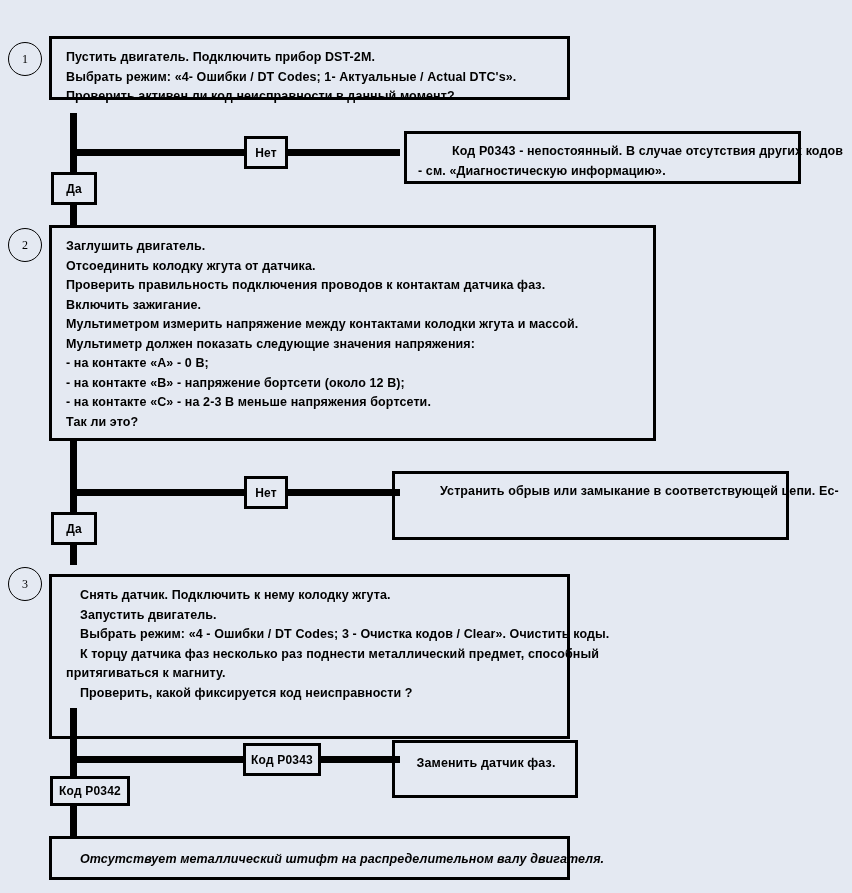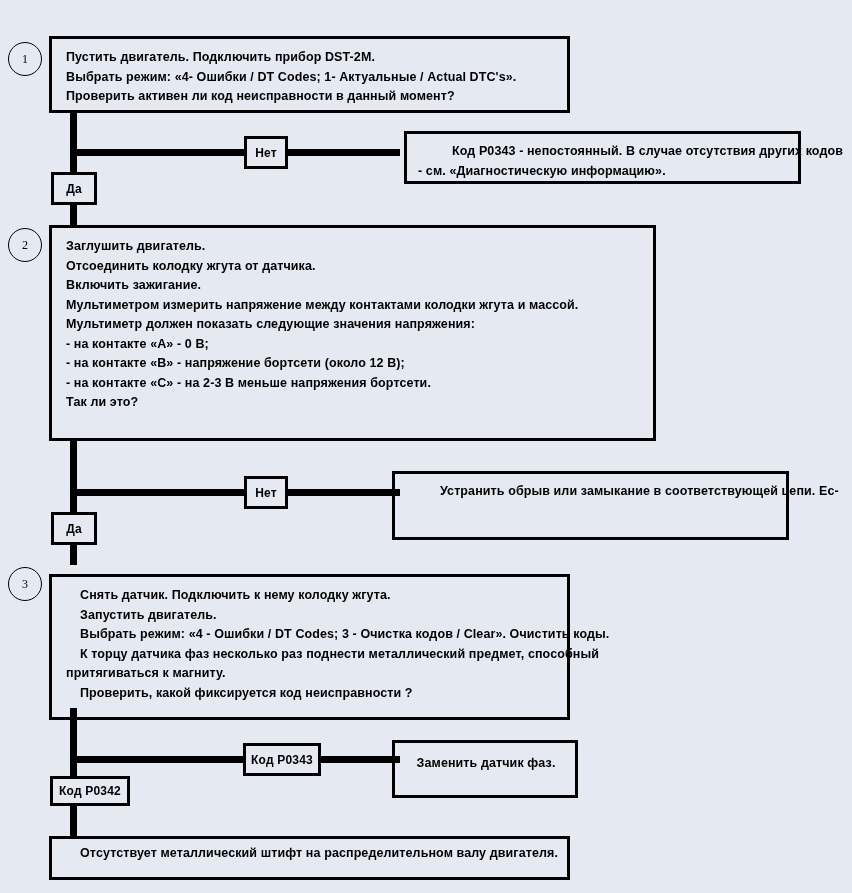--- a/index.html
+++ b/index.html
@@ -90,21 +90,21 @@
 </style>
 </head>
 <body>
 
 <div id="canvas">
 
   <div class="step" style="left:8px; top:42px;">
     <span>1</span>
   </div>
 
-  <div class="box" style="left:49px; top:36px; width:521px; height:77px;">
+  <div class="box" style="left:49px; top:36px; width:521px; height:64px;">
     <div class="inner">
       <div class="line">Пустить двигатель. Подключить прибор DST-2M.</div>
       <div class="line">Выбрать режим: «4- Ошибки / DT Codes; 1- Актуальные / Actual DTC's».</div>
       <div class="line">Проверить активен ли код неисправности в данный момент?</div>
     </div>
   </div>
 
   <div class="vline" style="left:70px; top:113px; height:112px;"></div>
 
   <div class="hline" style="left:70px; top:149px; width:330px;"></div>
@@ -125,20 +125,21 @@
   </div>
 
   <div class="step" style="left:8px; top:228px;">
     <span>2</span>
   </div>
 
   <div class="box" style="left:49px; top:225px; width:607px; height:216px;">
     <div class="inner">
       <div class="line">Заглушить двигатель.</div>
       <div class="line">Отсоединить колодку жгута от датчика.</div>
+      <div class="line">Проверить правильность подключения проводов к контактам датчика фаз.</div>
       <div class="line">Включить зажигание.</div>
       <div class="line">Мультиметром измерить напряжение между контактами колодки жгута и массой.</div>
       <div class="line">Мультиметр должен показать следующие значения напряжения:</div>
       <div class="line">- на контакте «А» - 0 В;</div>
       <div class="line">- на контакте «В» - напряжение бортсети (около 12 В);</div>
       <div class="line">- на контакте «С» - на 2-3 В меньше напряжения бортсети.</div>
       <div class="line">Так ли это?</div>
     </div>
   </div>
 
@@ -156,21 +157,21 @@
   <div class="box resultbox" style="left:392px; top:471px; width:397px; height:69px;">
     <div class="inner">
       <div class="line first">Устранить обрыв или замыкание в соответствующей цепи. Ес-</div>
     </div>
   </div>
 
   <div class="step" style="left:8px; top:567px;">
     <span>3</span>
   </div>
 
-  <div class="box" style="left:49px; top:574px; width:521px; height:146px;">
+  <div class="box" style="left:49px; top:574px; width:521px; height:165px;">
     <div class="inner">
       <div class="line indent">Снять датчик. Подключить к нему колодку жгута.</div>
       <div class="line indent">Запустить двигатель.</div>
       <div class="line indent">Выбрать режим: «4 - Ошибки / DT Codes; 3 - Очистка кодов / Clear». Очистить коды.</div>
       <div class="line indent">К торцу датчика фаз несколько раз поднести металлический предмет, способный</div>
       <div class="line">притягиваться к магниту.</div>
       <div class="line indent">Проверить, какой фиксируется код неисправности ?</div>
     </div>
   </div>
 
@@ -185,18 +186,18 @@
     <span>Код Р0342</span>
   </div>
 
   <div class="box center" style="left:392px; top:740px; width:186px; height:58px;">
     <div class="inner">
       <div class="line">Заменить датчик фаз.</div>
     </div>
   </div>
 
   <div class="box" style="left:49px; top:836px; width:521px; height:44px;">
-    <div class="inner" style="padding-top:5px;">
+    <div class="inner" style="padding-top:11px;font-style:italic;">
       <div class="line indent">Отсутствует металлический штифт на распределительном валу двигателя.</div>
     </div>
   </div>
 
 </div>
 
 </body></html>

